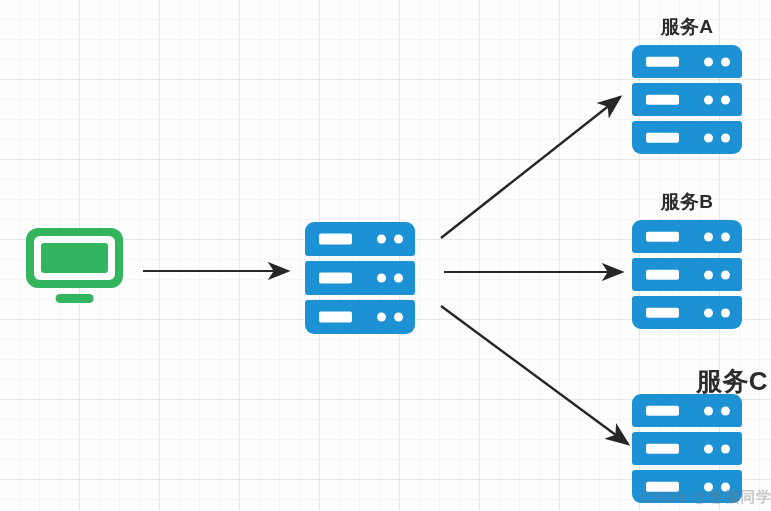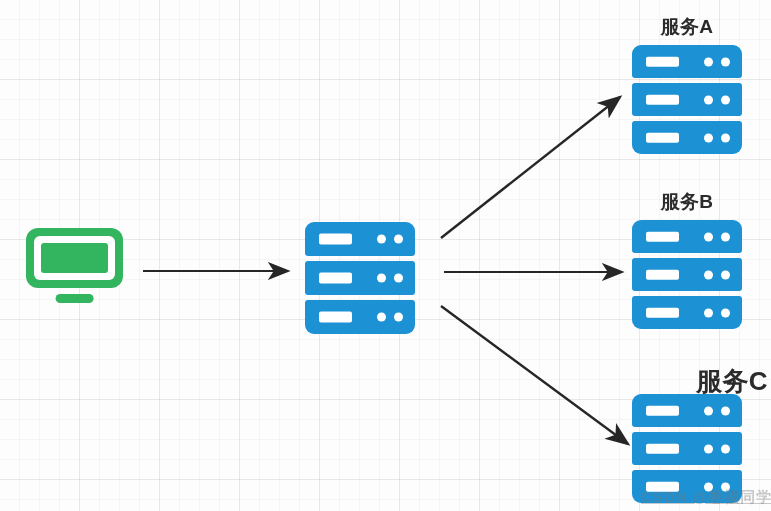--- a/index.html
+++ b/index.html
@@ -131,21 +131,20 @@
   .watermark {
     position: absolute;
     white-space: nowrap;
     color: rgba(95,95,95,0.42);
     font-weight: bold;
     letter-spacing: 2px;
   }
   .watermark.sub {
     color: rgba(120,120,120,0.40);
     letter-spacing: 1px;
-    text-decoration: underline;
   }
 </style>
 </head>
 <body>
 
 <div id="canvas">
 
   <svg id="arrows" viewBox="0 0 771 511" xmlns="http://www.w3.org/2000/svg">
     <defs>
       <marker id="ah" markerWidth="11" markerHeight="9" refX="9.2" refY="4.5" orient="auto" markerUnits="strokeWidth">

